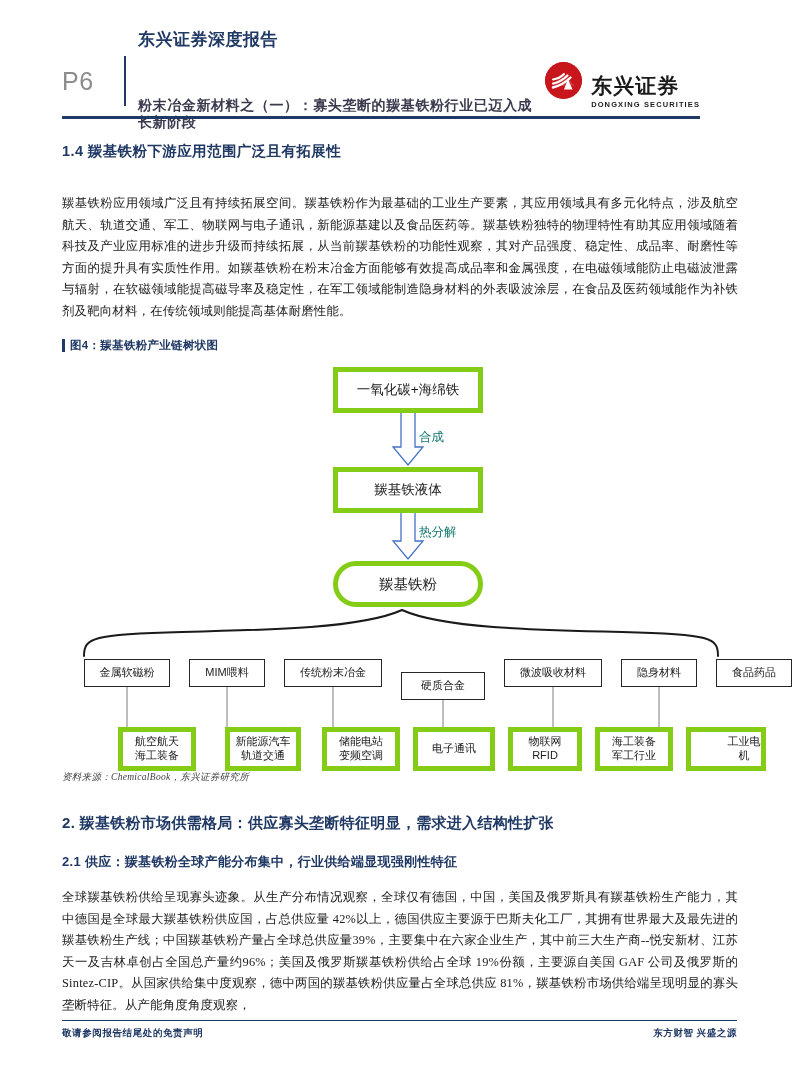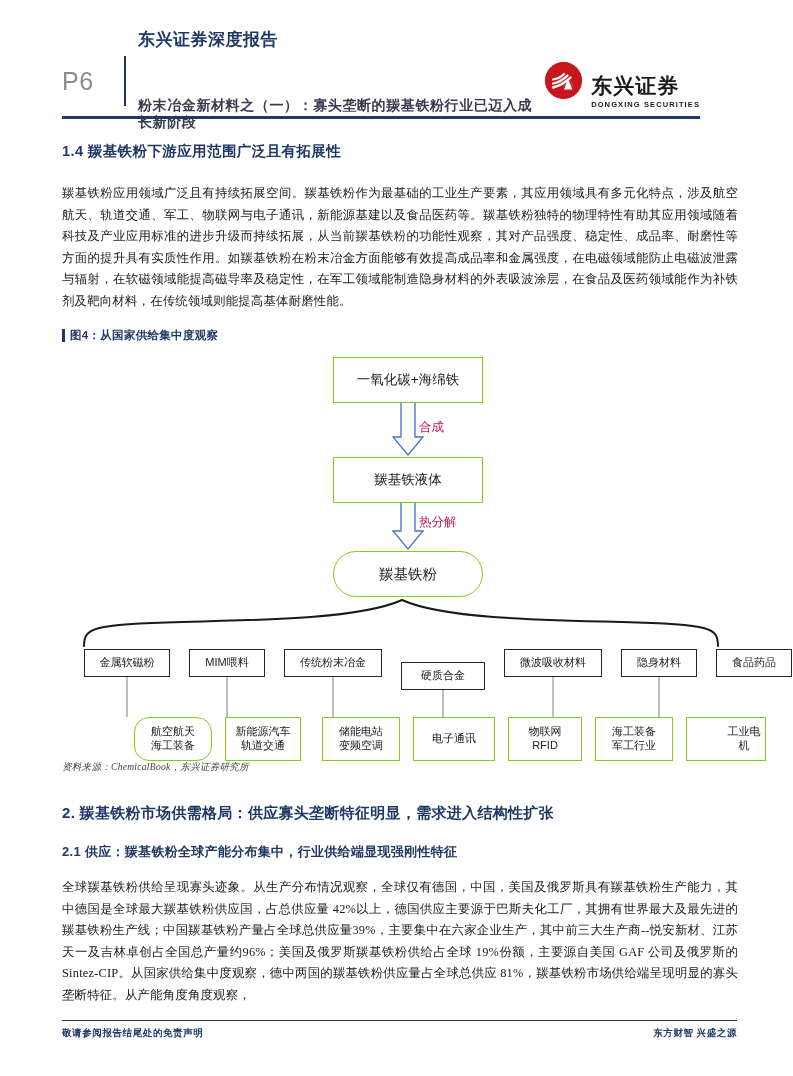--- a/index.html
+++ b/index.html
@@ -114,21 +114,21 @@
     position: absolute;
     left: 62px;
     top: 136px;
     width: 676px;
   }
   h2.sec-h {
     font-family: "Liberation Sans", sans-serif;
     font-size: 14.5px;
     font-weight: bold;
     color: #1f3864;
-    margin: 6px 0 22px 0;
+    margin: 6px 0 32px 0;
     letter-spacing: 0.4px;
   }
   h2.sec-h-big {
     font-family: "Liberation Sans", sans-serif;
     font-size: 15px;
     font-weight: bold;
     color: #1f3864;
     margin: 0 0 20px 0;
     letter-spacing: 0.3px;
   }
@@ -174,40 +174,40 @@
   
   .figure-wrap {
     position: relative;
     width: 676px;
     height: 408px;
     margin-top: 2px;
   }
   .dg-box {
     position: absolute;
     box-sizing: border-box;
-    border: 1px solid #84cc16;
+    border: 5px solid #84cc16;
     background: #ffffff;
     font-family: "Liberation Sans", sans-serif;
     color: #1a1a1a;
     display: flex;
     align-items: center;
     justify-content: center;
     text-align: center;
     line-height: 1.25;
   }
   .dg-box.gray { border: 1.6px solid #262626; }
   .dg-top   { left: 271px; top: 6px;   width: 150px; height: 46px; font-size: 13.5px; }
   .dg-mid   { left: 271px; top: 106px; width: 150px; height: 46px; font-size: 13.5px; }
   .dg-bot   { left: 271px; top: 200px; width: 150px; height: 46px; font-size: 14.5px; border-radius: 23px; }
 
   .dg-arrow-label {
     position: absolute;
     font-family: Liberation Sans, sans-serif;
     font-size: 12.5px;
-    color: #be185d;
+    color: #0f766e;
   }
   .lbl-synth { left: 357px; top: 68px; }
   .lbl-pyro  { left: 357px; top: 163px; }
 
   .arrow-svg { position: absolute; }
   .arrow-1 { left: 326px; top: 52px; }
   .arrow-2 { left: 326px; top: 152px; }
 
   .brace-svg { position: absolute; left: 0px; top: 243px; }
   .conn-svg  { position: absolute; left: 0px; top: 290px; }
@@ -288,21 +288,21 @@
   <div class="hdr-bar"></div>
 </div>
 
 <div id="content">
 
   <h2 class="sec-h">1.4 羰基铁粉下游应用范围广泛且有拓展性</h2>
   <p class="body">羰基铁粉应用领域广泛且有持续拓展空间。羰基铁粉作为最基础的工业生产要素，其应用领域具有多元化特点，涉及航空航天、轨道交通、军工、物联网与电子通讯，新能源基建以及食品医药等。羰基铁粉独特的物理特性有助其应用领域随着科技及产业应用标准的进步升级而持续拓展，从当前羰基铁粉的功能性观察，其对产品强度、稳定性、成品率、耐磨性等方面的提升具有实质性作用。如羰基铁粉在粉末冶金方面能够有效提高成品率和金属强度，在电磁领域能防止电磁波泄露与辐射，在软磁领域能提高磁导率及稳定性，在军工领域能制造隐身材料的外表吸波涂层，在食品及医药领域能作为补铁剂及靶向材料，在传统领域则能提高基体耐磨性能。</p>
 
   <div class="fig-cap">
     <span class="fig-cap-bar"></span>
-    <span class="fig-cap-text">图4：从国家供给集中度观察</span>
+    <span class="fig-cap-text">图4：羰基铁粉产业链树状图</span>
   </div>
 
   <div class="figure-wrap">
 
     <div class="dg-box dg-top">一氧化碳+海绵铁</div>
 
     <svg class="arrow-svg arrow-1" width="40" height="56">
       <path d="M13 0 L13 34 L5 34 L20 52 L35 34 L27 34 L27 0" fill="#ffffff" stroke="#4472c4" stroke-width="1.3" stroke-linejoin="miter"></path>
     </svg>
     <div class="dg-arrow-label lbl-synth">合成</div>
@@ -334,21 +334,21 @@
     </svg>
 
     <div class="dg-box gray lvl1" style="left:22px;width:86px;">金属软磁粉</div>
     <div class="dg-box gray lvl1" style="left:127px;width:76px;">MIM喂料</div>
     <div class="dg-box gray lvl1" style="left:222px;width:98px;">传统粉末冶金</div>
     <div class="dg-box gray lvl1" style="left:339px;width:84px;margin-top:13px;">硬质合金</div>
     <div class="dg-box gray lvl1" style="left:442px;width:98px;">微波吸收材料</div>
     <div class="dg-box gray lvl1" style="left:559px;width:76px;">隐身材料</div>
     <div class="dg-box gray lvl1" style="left:654px;width:76px;">食品药品</div>
 
-    <div class="dg-box lvl2" style="left:72px;width:78px;border-radius:15px;">
+    <div class="dg-box lvl2" style="left:56px;width:78px;">
       <div>
         <div>航空航天</div>
         <div>海工装备</div>
       </div>
     </div>
     <div class="dg-box lvl2" style="left:163px;width:76px;">
       <div>
         <div>新能源汽车</div>
         <div>轨道交通</div>
       </div>

